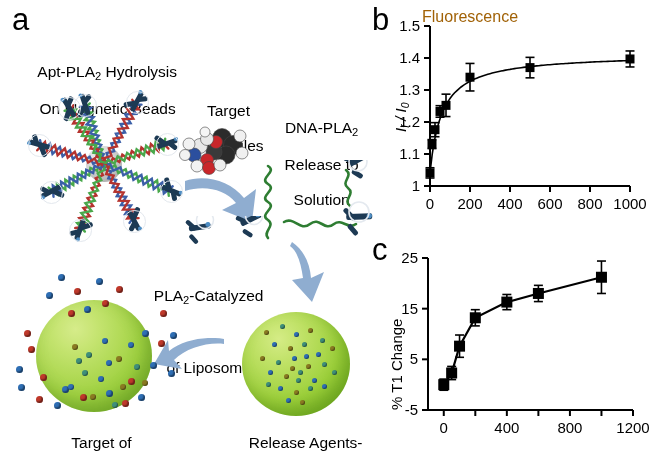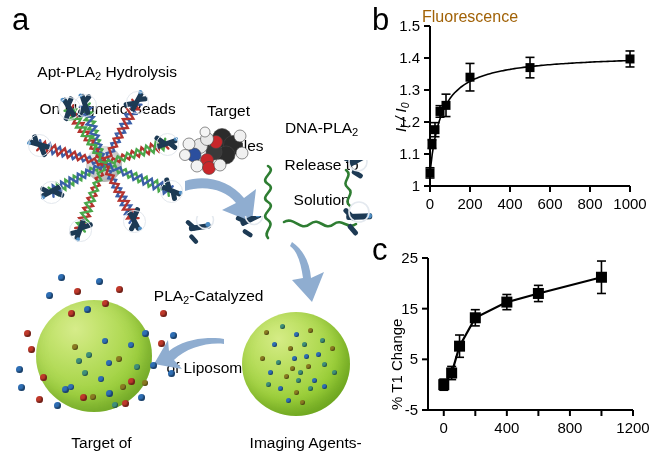--- a/index.html
+++ b/index.html
@@ -67,21 +67,21 @@
     <span>Solution</span>
   </div>
 
   <div class="schem-label" style="left:120px;top:270px;width:160px;">
     <span>PLA</span><sub>2</sub><span>-Catalyzed</span><br>
     <br>
     <span>of Liposome</span>
   </div>
 
   <div class="schem-label" style="left:212px;top:417px;width:170px;">
-    <span>Imaging Agents-</span><br>
+    <span>Release Agents-</span><br>
     
   </div>
 
   <div class="schem-label" style="left:8px;top:417px;width:170px;">
     <span>Target of</span><br>
     
   </div>
 
   <div id="bead-assembly" style="position:absolute;left:14px;top:82px;width:180px;height:160px;">
     <div class="bead-core" style="left:72px;top:64px;width:36px;height:36px;"></div>

